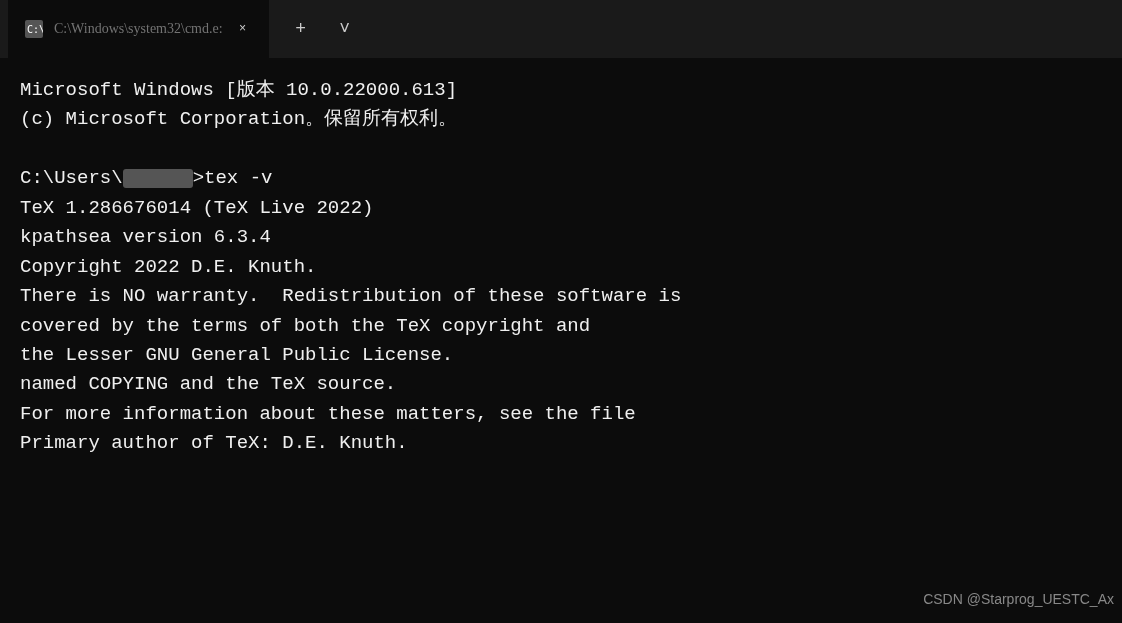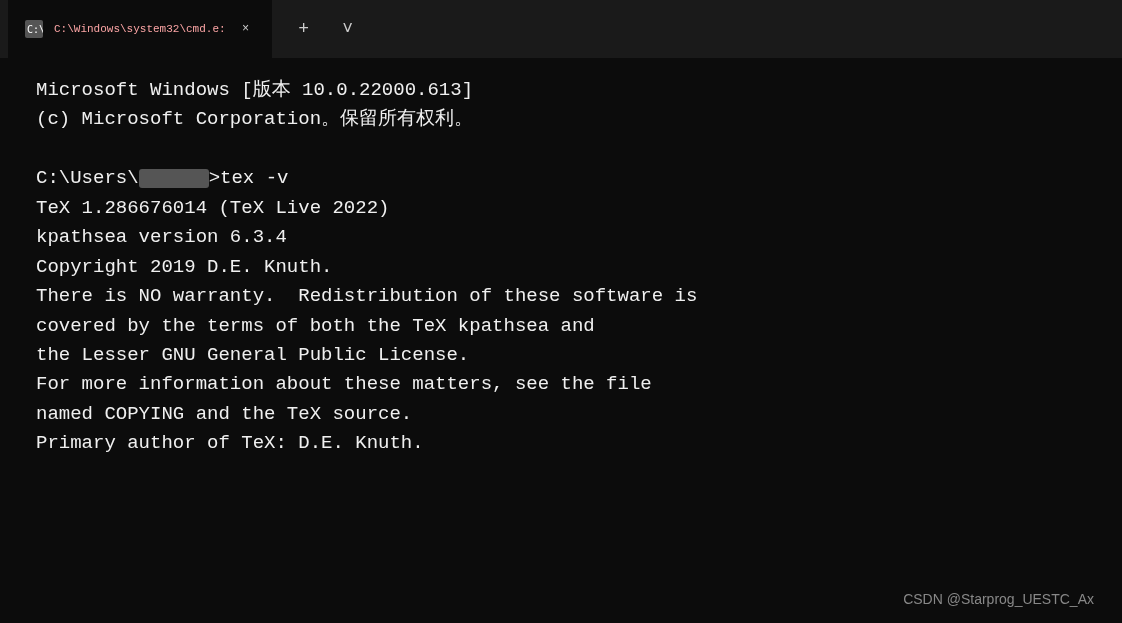--- a/index.html
+++ b/index.html
@@ -52,23 +52,23 @@
       align-items: center;
       justify-content: center;
     }
 
     .tab-icon svg {
       width: 18px;
       height: 18px;
     }
 
     .tab-title {
-      color: #fca5a5;
-      font-size: 11px;
-      font-family: Liberation Mono, monospace;
+      color: #737373;
+      font-size: 14px;
+      font-family: Liberation Serif, serif;
       white-space: nowrap;
     }
 
     .tab-close {
       width: 20px;
       height: 20px;
       display: flex;
       align-items: center;
       justify-content: center;
       border-radius: 4px;
@@ -91,37 +91,37 @@
       align-items: center;
       justify-content: center;
       color: #cccccc;
       font-size: 18px;
       cursor: pointer;
       border-radius: 4px;
     }
 
     .terminal-body {
       flex: 1;
-      padding: 18px 36px;
+      padding: 18px 20px;
       color: #f0f0f0;
       font-size: 19px;
       line-height: 1.55;
       overflow: hidden;
       position: relative;
     }
 
     .line {
       white-space: pre;
       display: block;
     }
 
     .watermark {
       position: absolute;
       bottom: 12px;
-      right: 28px;
+      right: 8px;
       color: #888888;
       font-size: 14px;
       font-family: 'Segoe UI', sans-serif;
     }
 
     .blur-box {
       display: inline-block;
       background: #555555;
       color: transparent;
       border-radius: 3px;
@@ -153,24 +153,24 @@
     </div>
   </div>
 
   <div class="terminal-body">
     <span class="line">Microsoft Windows [版本 10.0.22000.613]</span>
     <span class="line">(c) Microsoft Corporation。保留所有权利。</span>
     <span class="line">&nbsp;</span>
     <span class="line">C:\Users\<span class="blur-box">&nbsp;&nbsp;&nbsp;&nbsp;&nbsp;&nbsp;</span>&gt;tex -v</span>
     <span class="line">TeX 1.286676014 (TeX Live 2022)</span>
     <span class="line">kpathsea version 6.3.4</span>
-    <span class="line">Copyright 2019 D.E. Knuth.</span>
+    <span class="line">Copyright 2022 D.E. Knuth.</span>
     <span class="line">There is NO warranty.  Redistribution of these software is</span>
-    <span class="line">covered by the terms of both the TeX kpathsea and</span>
+    <span class="line">covered by the terms of both the TeX copyright and</span>
     <span class="line">the Lesser GNU General Public License.</span>
+    <span class="line">named COPYING and the TeX source.</span>
     <span class="line">For more information about these matters, see the file</span>
-    <span class="line">named COPYING and the TeX source.</span>
     <span class="line">Primary author of TeX: D.E. Knuth.</span>
 
     <div class="watermark">CSDN @Starprog_UESTC_Ax</div>
   </div>
 
 </div>
 
 </body></html>

